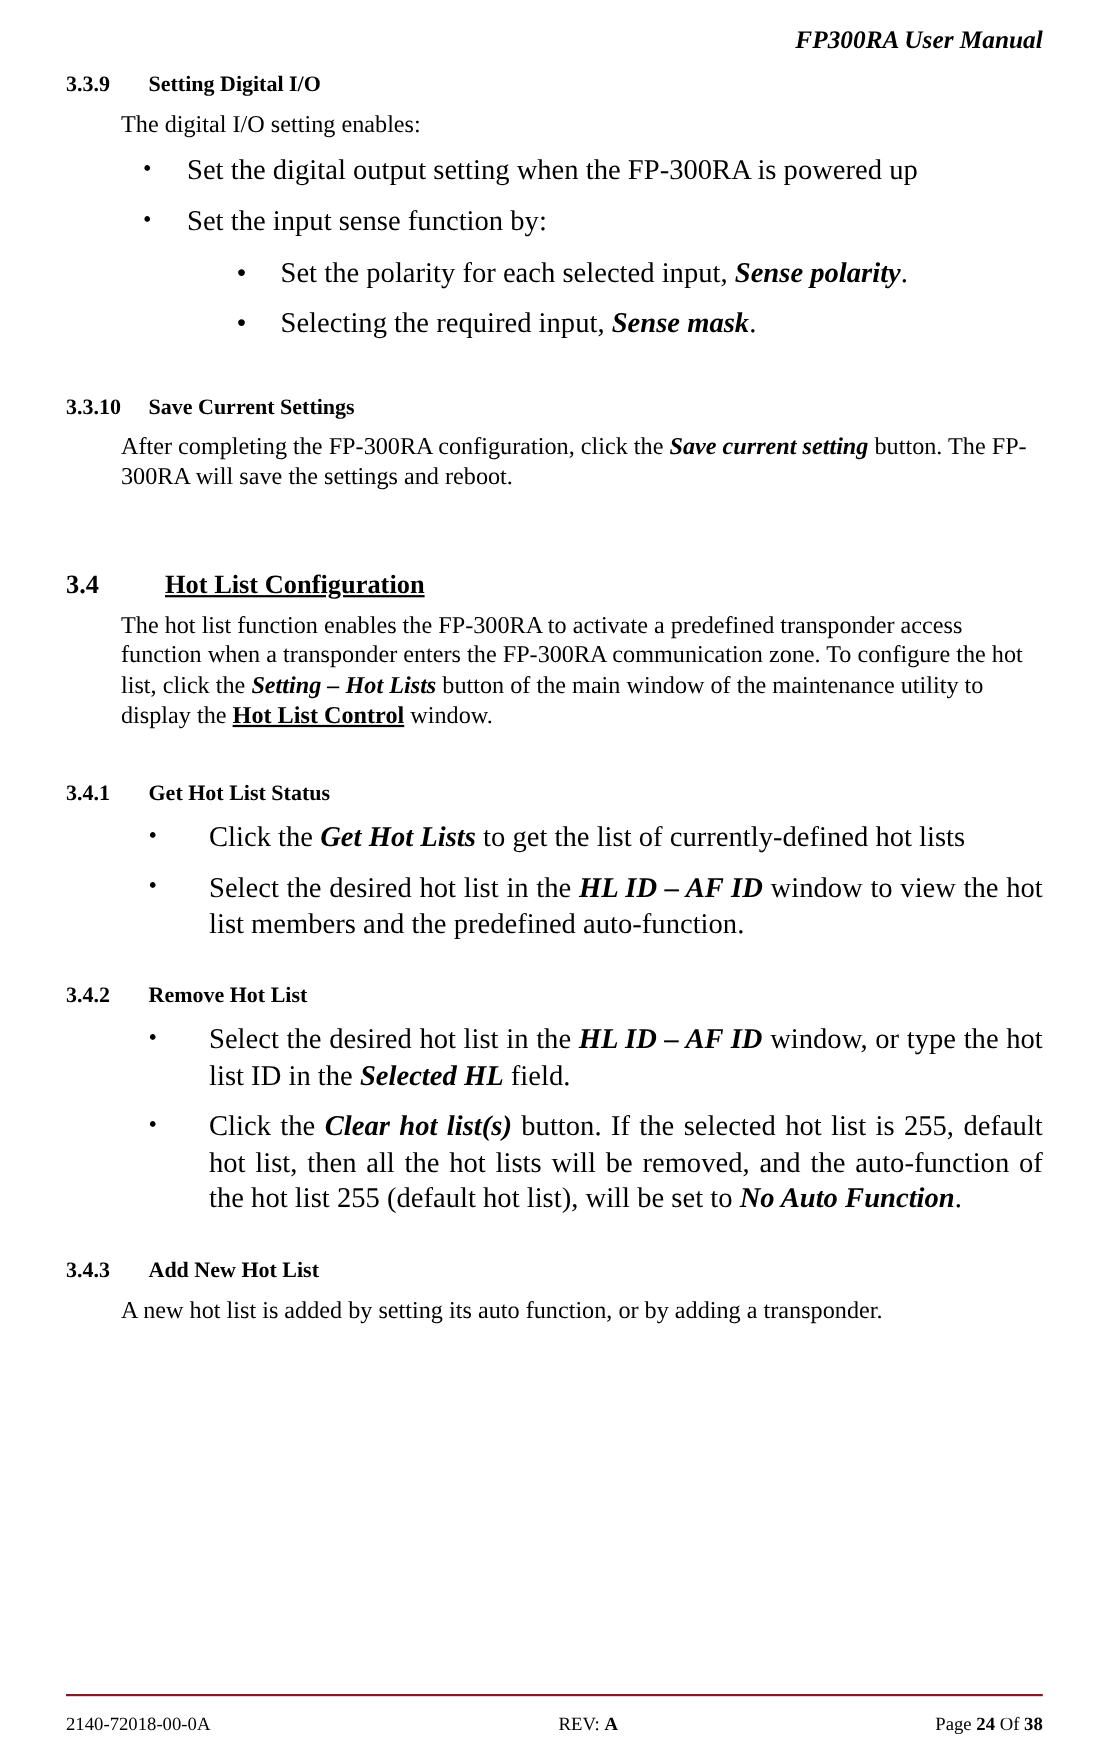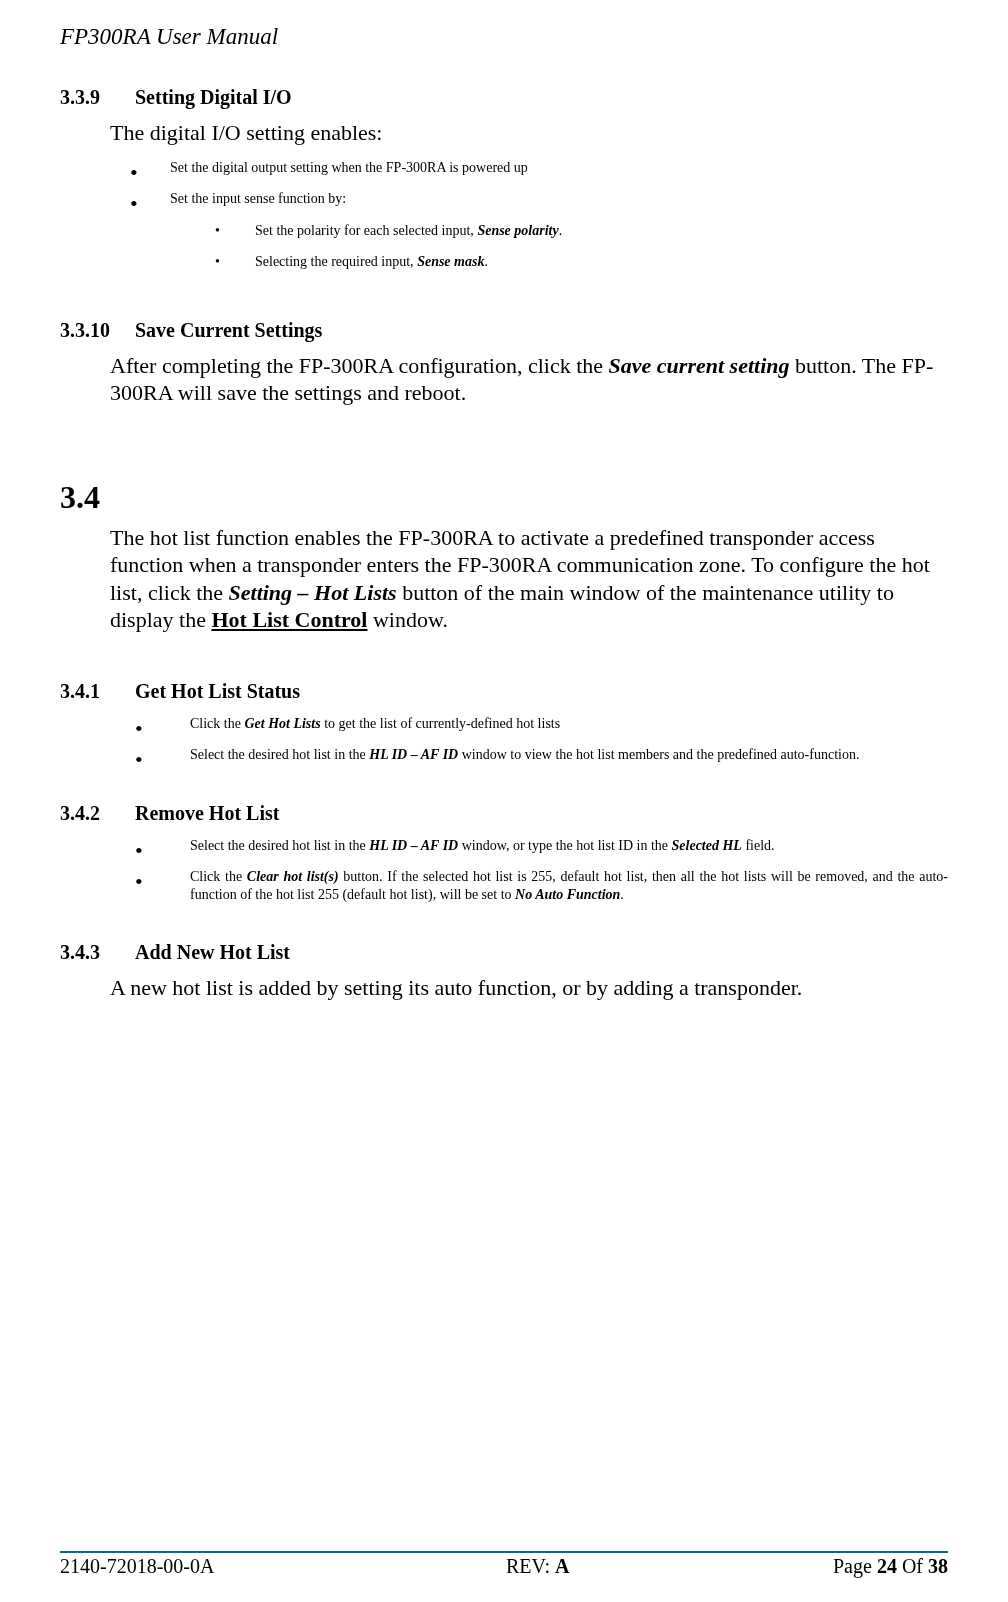--- a/index.html
+++ b/index.html
@@ -12,37 +12,38 @@
   }
   .page {
     width: 1008px;
     height: 1602px;
     position: relative;
     box-sizing: border-box;
     padding: 24px 60px 0 60px;
   }
   .header {
     font-style: italic;
-    font-weight: normal;
+    font-weight: bold;
     font-size: 23px;
-    margin-bottom: 36px;
+    margin-bottom: 16px;
+    text-align: right;
   }
   .sec-h3 {
     font-weight: bold;
     font-size: 20px;
     margin: 0 0 10px 0;
     display: flex;
   }
   .sec-h3 .num {
     display: inline-block;
     width: 75px;
   }
   .sec-h2 {
     font-weight: bold;
-    font-size: 32px;
+    font-size: 24px;
     margin: 36px 0 8px 0;
     display: flex;
   }
   .sec-h2 .num {
     display: inline-block;
     width: 90px;
   }
   .sec-h2 .txt {
     text-decoration: underline;
   }
@@ -52,21 +53,21 @@
     margin: 0 0 12px 50px;
     text-align: left;
   }
   .justify {
     text-align: justify;
   }
   ul.lvl1 {
     list-style: none;
     padding: 0;
     margin: 12px 0 0 70px;
-    font-size: 14px;
+    font-size: 26px;
   }
   ul.lvl1 > li {
     position: relative;
     padding-left: 40px;
     margin-bottom: 14px;
     line-height: 1.25;
   }
   ul.lvl1 > li::before {
     content: "•";
     position: absolute;
@@ -100,23 +101,23 @@
   .b { font-weight: bold; }
   .u { text-decoration: underline; }
   .spacer-s { height: 24px; }
   .spacer-m { height: 34px; }
 
   .footer {
     position: absolute;
     left: 60px;
     right: 60px;
     bottom: 24px;
-    border-top: 2px solid #0369a1;
-    padding-top: 2px;
-    font-size: 20px;
+    border-top: 2px solid #7f1d1d;
+    padding-top: 16px;
+    font-size: 17px;
     display: flex;
     justify-content: space-between;
   }
   .footer .mid { text-align: center; margin-left: 28px; }
   .footer .rt { text-align: right; }
 </style>
 </head>
 <body>
 
 <div class="page">
@@ -150,20 +151,21 @@
     <span>Save Current Settings</span>
   </div>
   <p class="body-p">
     <span>After completing the FP-300RA configuration, click the </span><span class="ib">Save current setting</span><span> button. The FP-300RA will save the settings and reboot.</span>
   </p>
 
   <div class="spacer-s"></div>
 
   <div class="sec-h2">
     <span class="num">3.4</span>
+    <span class="txt">Hot List Configuration</span>
   </div>
   <p class="body-p">
     <span>The hot list function enables the FP-300RA to activate a predefined transponder access function when a transponder enters the FP-300RA communication zone. To configure the hot list, click the </span><span class="ib">Setting – Hot Lists</span><span> button of the main window of the maintenance utility to display the </span><span class="b"><span class="u">Hot List Control</span></span><span> window.</span>
   </p>
 
   <div class="spacer-m"></div>
 
   <div class="sec-h3">
     <span class="num">3.4.1</span>
     <span>Get Hot List Status</span>

